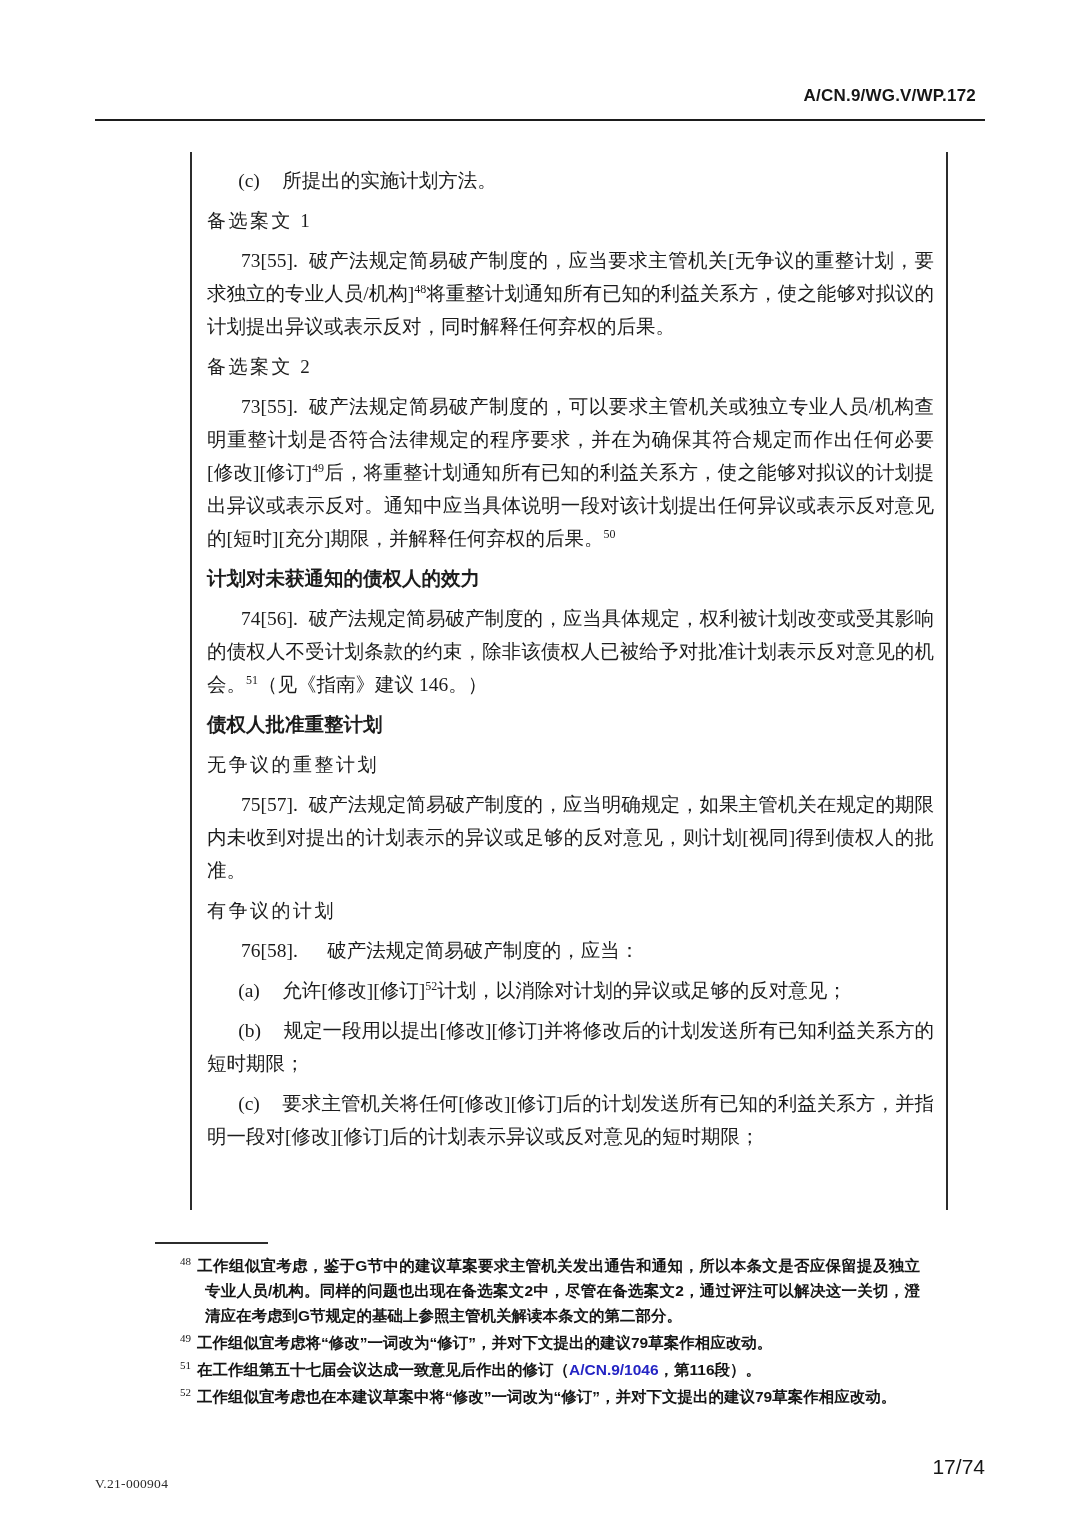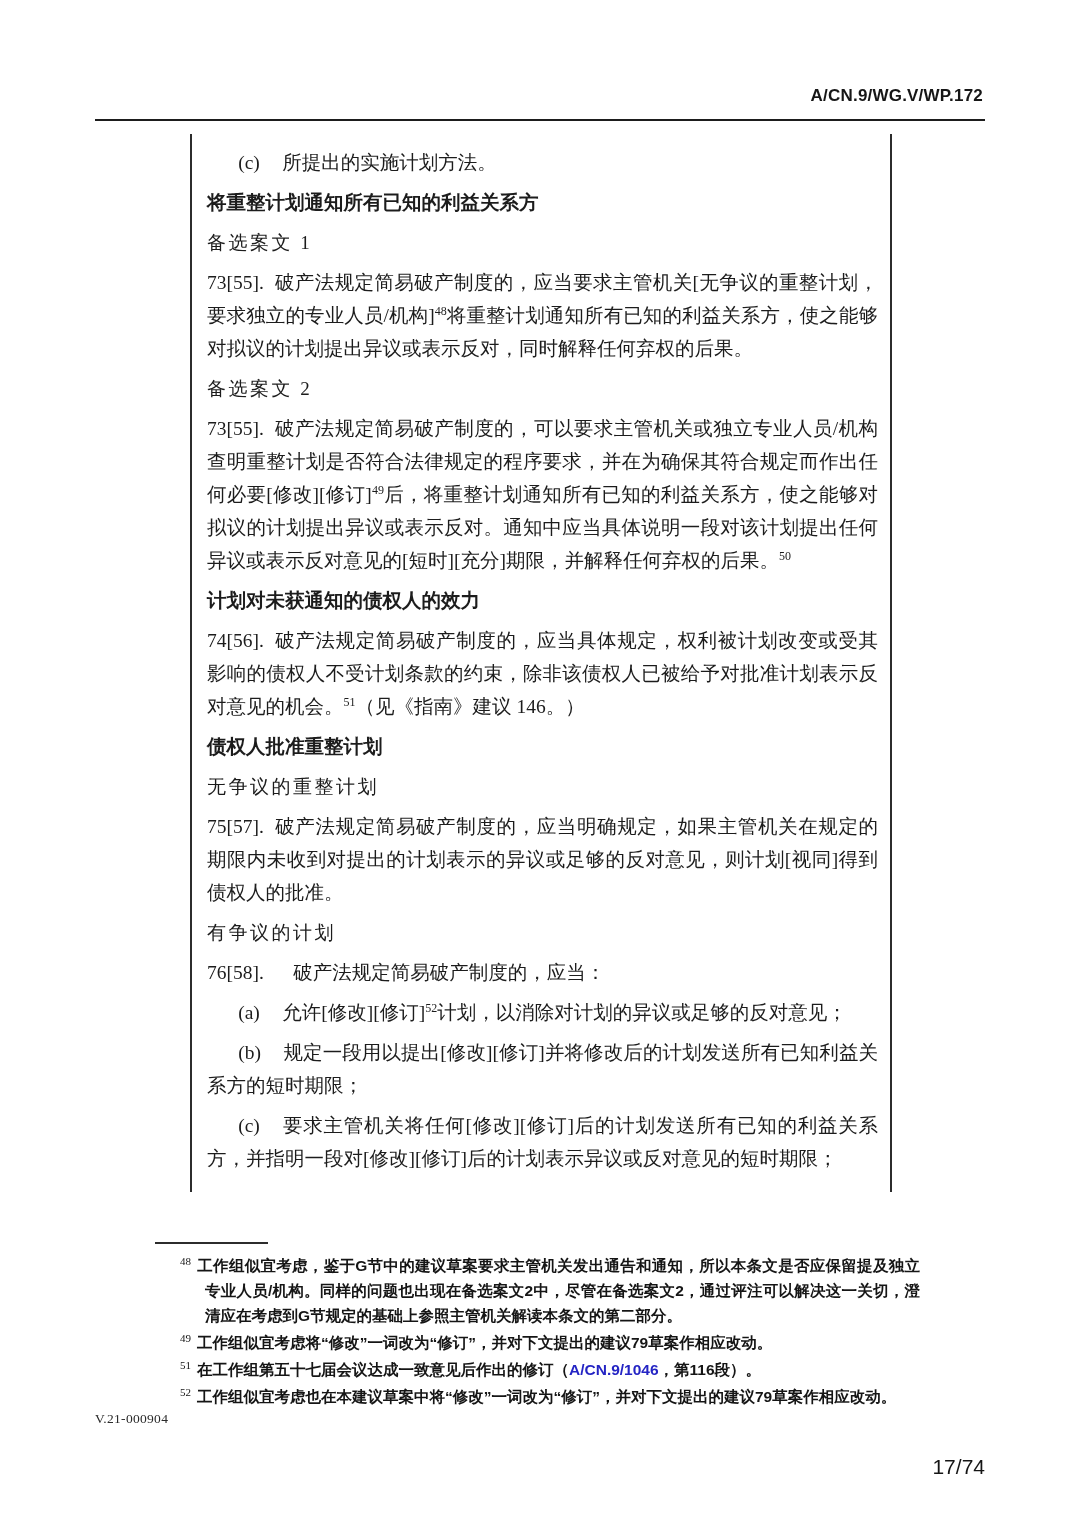--- a/index.html
+++ b/index.html
@@ -8,46 +8,46 @@
     position:relative;
     width:1080px; height:1526px;
     margin:0 auto;
     background:#ffffff;
     color:#1c1c1c;
     font-family:"Liberation Serif","DejaVu Serif",serif;
     overflow:hidden;
   }
   
   .doc-symbol {
-    position:absolute; top:86px; right:97px;
+    position:absolute; top:86px; right:104px;
     font-family:"Liberation Sans","DejaVu Sans",sans-serif;
     font-weight:bold; font-size:17px; letter-spacing:.2px;
     color:#161616;
   }
   .header-rule {
     position:absolute; top:119px; left:95px; width:890px;
     border-top:2px solid #1d1d1d;
   }
   
   .body-frame {
-    position:absolute; top:134px; left:190px;
-    width:702px; height:1058px;
+    position:absolute; top:152px; left:190px;
+    width:758px; height:1058px;
     border-left:2px solid #2c2c2c;
     border-right:2px solid #2c2c2c;
     padding:5px 12px 0 15px;
     overflow:hidden;
   }
   .body-frame p, .body-frame h3, .body-frame h4 {
     font-size:19.5px; line-height:33px;
     text-align:justify;
     margin:7px 0;
   }
   h3.sect { font-weight:bold; font-family:"Liberation Serif","DejaVu Serif",serif; }
   h4.alt  { font-weight:normal; letter-spacing:2.5px; font-size:19px; }
-  .pnum   { margin-right:.55em; }
+  .pnum   { margin-right:.55em;margin-left:34px; }
   .pnum-wide { margin-right:1.5em; }
   p.item  { text-indent:1.6em; }
   .marker { margin-right:1.15em; }
   sup.fnref {
     font-size:12px; line-height:0; vertical-align:super;
     font-family:"Liberation Serif","DejaVu Serif",serif;
   }
   
   .fn-sep {
     position:absolute; top:1242px; left:155px; width:113px;
@@ -62,21 +62,21 @@
   }
   .footnotes li { padding-left:25px; text-indent:-25px; margin-bottom:2px; }
   .footnotes sup {
     font-size:11px; line-height:0; vertical-align:super;
     font-weight:normal; margin-right:6px;
     font-family:"Liberation Serif","DejaVu Serif",serif;
   }
   .footnotes a { text-decoration:none; font-weight:700; }
   
   .footer-job {
-    position:absolute; left:95px; top:1411px;
+    position:absolute; left:95px; top:1476px;
     font-size:13.5px; letter-spacing:.3px; color:#2a2a2a;
     font-family:"Liberation Serif","DejaVu Serif",serif;
   }
   .footer-page {
     position:absolute; right:95px; top:1455px;
     font-family:"Liberation Sans","DejaVu Sans",sans-serif;
     font-weight:normal; font-size:21px; color:#151515;
   }
 </style>
 </head>
@@ -85,21 +85,20 @@
 <div class="page">
 
   <div class="doc-symbol">A/CN.9/WG.V/WP.172</div>
   <div class="header-rule"></div>
 
   <div class="body-frame">
 
     <p class="item"><span class="marker">(c)</span><span>所提出的实施计划方法。</span></p>
 
 
-    <h3 class="sect">将重整计划通知所有已知的利益关系方</h3>
 
     <h4 class="alt">备选案文 1</h4>
 
     <p><span class="pnum">73[55].</span><span>破产法规定简易破产制度的，应当要求主管机关[无争议的重整计划，要求独立的专业人员/机构]</span><sup class="fnref">48</sup><span>将重整计划通知所有已知的利益关系方，使之能够对拟议的计划提出异议或表示反对，同时解释任何弃权的后果。</span></p>
 
     <h4 class="alt">备选案文 2</h4>
 
     <p><span class="pnum">73[55].</span><span>破产法规定简易破产制度的，可以要求主管机关或独立专业人员/机构查明重整计划是否符合法律规定的程序要求，并在为确保其符合规定而作出任何必要[修改][修订]</span><sup class="fnref">49</sup><span>后，将重整计划通知所有已知的利益关系方，使之能够对拟议的计划提出异议或表示反对。通知中应当具体说明一段对该计划提出任何异议或表示反对意见的[短时][充分]期限，并解释任何弃权的后果。</span><sup class="fnref">50</sup></p>
 
     <h3 class="sect">计划对未获通知的债权人的效力</h3>

